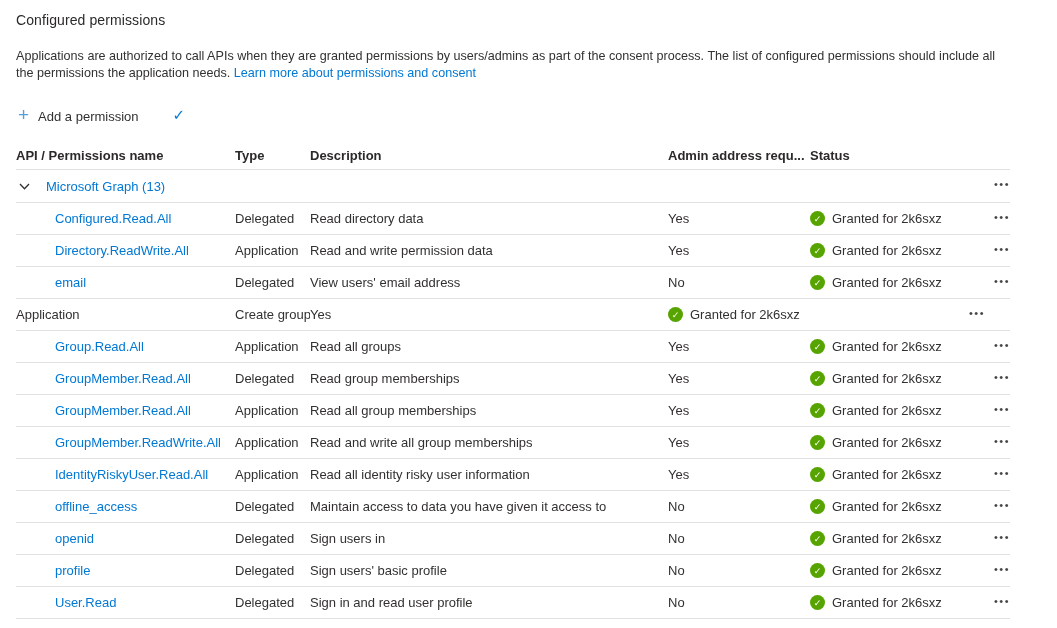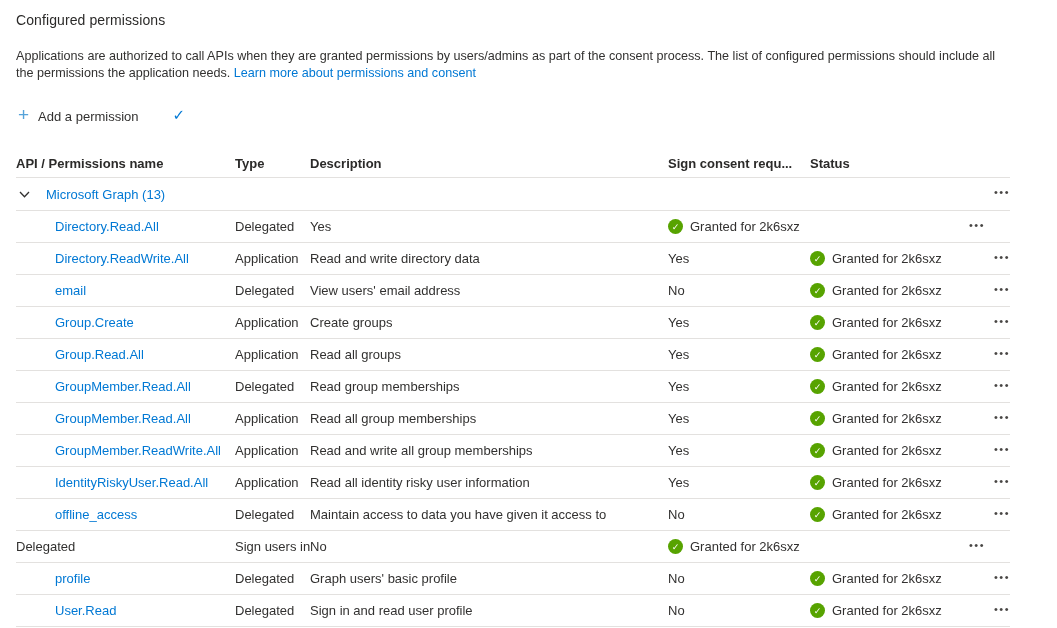--- a/index.html
+++ b/index.html
@@ -62,21 +62,21 @@
     line-height:14px;
     margin-top:-2px;
   }
   .check-glyph{
     color:var(--accent);
     font-size:15px;
     line-height:14px;
     margin-top:-2px;
   }
   
-  .table{margin-top:20px;width:994px;}
+  .table{margin-top:12px;width:994px;}
   .thead,.group-row,.trow{
     display:grid;
     grid-template-columns:219px 75px 358px 142px 175px 25px;
     align-items:center;
   }
   .thead{height:28px;border-bottom:1px solid var(--divider);}
   .th{
     font-size:13px;
     font-weight:700;
     color:#2b2a29;
@@ -149,21 +149,21 @@
       <span class="check-glyph">✓</span>
     </button>
   </div>
 
   <div class="table">
 
     <div class="thead">
       <div class="th">API / Permissions name</div>
       <div class="th">Type</div>
       <div class="th">Description</div>
-      <div class="th">Sign consent requ...</div>
+      <div class="th">Admin address requ...</div>
       <div class="th">Status</div>
       <div class="th"></div>
     </div>
 
     <div class="group-row">
       <div class="group-name-cell" style="grid-column:1 / span 5;">
         <span class="chev">
           <svg width="11" height="7" viewBox="0 0 11 7">
               <polyline points="1,1 5.5,5.8 10,1" fill="none" stroke="#323130" stroke-width="1.3"></polyline>
             </svg>
@@ -171,39 +171,40 @@
         <a href="#" class="group-link">Microsoft Graph (13)</a>
       </div>
       <div class="cell cell-menu">
         <button class="more-btn">•••</button>
       </div>
     </div>
 
     <div>
   <div class="trow">
     <div class="cell cell-name">
-      <a href="#">Directory.Read.All</a>
-    </div>
-    <div class="cell">Delegated</div>
+      <a href="#">Configured.Read.All</a>
+    </div>
+    <div class="cell">Delegated</div>
+    <div class="cell">Read directory data</div>
     <div class="cell">Yes</div>
     <div class="cell cell-status">
       <span class="granted-icon">✓</span>
       <span>Granted for 2k6sxz</span>
     </div>
     <div class="cell cell-menu">
       <button class="more-btn">•••</button>
     </div>
   </div>
 
   <div class="trow">
     <div class="cell cell-name">
       <a href="#">Directory.ReadWrite.All</a>
     </div>
     <div class="cell">Application</div>
-    <div class="cell">Read and write directory data</div>
+    <div class="cell">Read and write permission data</div>
     <div class="cell">Yes</div>
     <div class="cell cell-status">
       <span class="granted-icon">✓</span>
       <span>Granted for 2k6sxz</span>
     </div>
     <div class="cell cell-menu">
       <button class="more-btn">•••</button>
     </div>
   </div>
 
@@ -217,23 +218,20 @@
     <div class="cell cell-status">
       <span class="granted-icon">✓</span>
       <span>Granted for 2k6sxz</span>
     </div>
     <div class="cell cell-menu">
       <button class="more-btn">•••</button>
     </div>
   </div>
 
   <div class="trow">
-    <div class="cell cell-name">
-      <a href="#">Group.Create</a>
-    </div>
     <div class="cell">Application</div>
     <div class="cell">Create groups</div>
     <div class="cell">Yes</div>
     <div class="cell cell-status">
       <span class="granted-icon">✓</span>
       <span>Granted for 2k6sxz</span>
     </div>
     <div class="cell cell-menu">
       <button class="more-btn">•••</button>
     </div>
@@ -329,38 +327,41 @@
     <div class="cell cell-status">
       <span class="granted-icon">✓</span>
       <span>Granted for 2k6sxz</span>
     </div>
     <div class="cell cell-menu">
       <button class="more-btn">•••</button>
     </div>
   </div>
 
   <div class="trow">
+    <div class="cell cell-name">
+      <a href="#">openid</a>
+    </div>
     <div class="cell">Delegated</div>
     <div class="cell">Sign users in</div>
     <div class="cell">No</div>
     <div class="cell cell-status">
       <span class="granted-icon">✓</span>
       <span>Granted for 2k6sxz</span>
     </div>
     <div class="cell cell-menu">
       <button class="more-btn">•••</button>
     </div>
   </div>
 
   <div class="trow">
     <div class="cell cell-name">
       <a href="#">profile</a>
     </div>
     <div class="cell">Delegated</div>
-    <div class="cell">Graph users' basic profile</div>
+    <div class="cell">Sign users' basic profile</div>
     <div class="cell">No</div>
     <div class="cell cell-status">
       <span class="granted-icon">✓</span>
       <span>Granted for 2k6sxz</span>
     </div>
     <div class="cell cell-menu">
       <button class="more-btn">•••</button>
     </div>
   </div>
 

